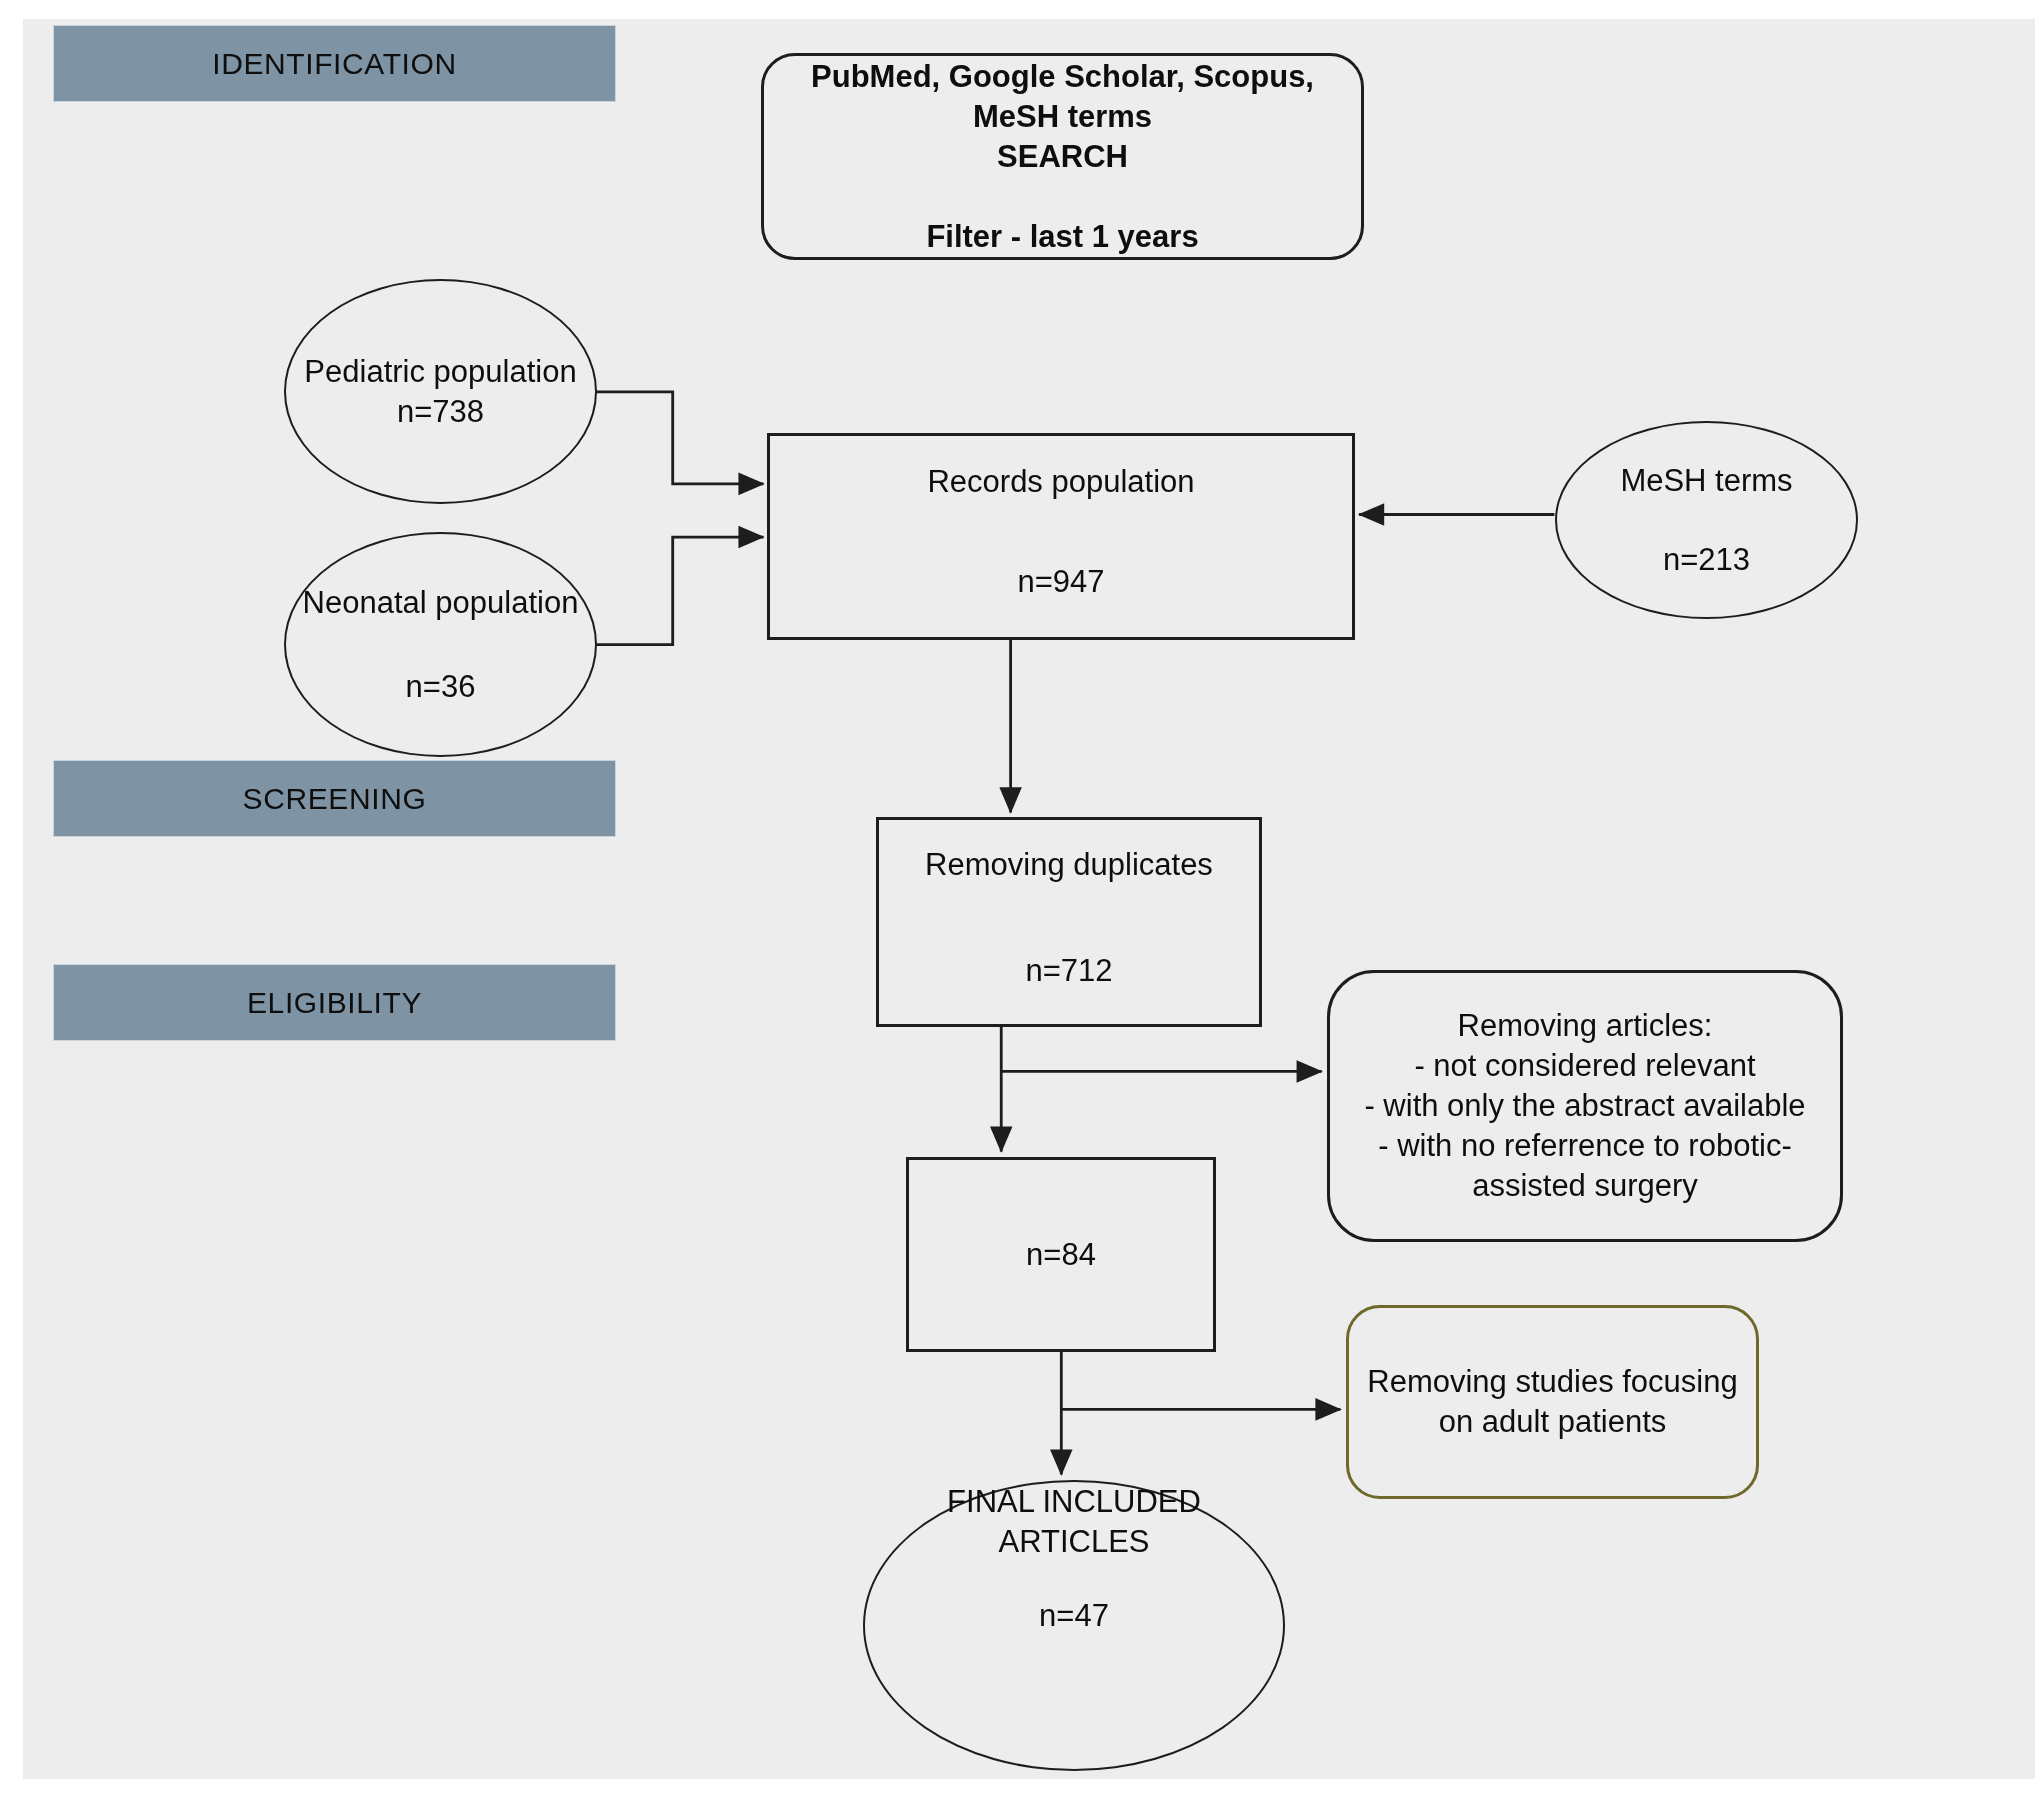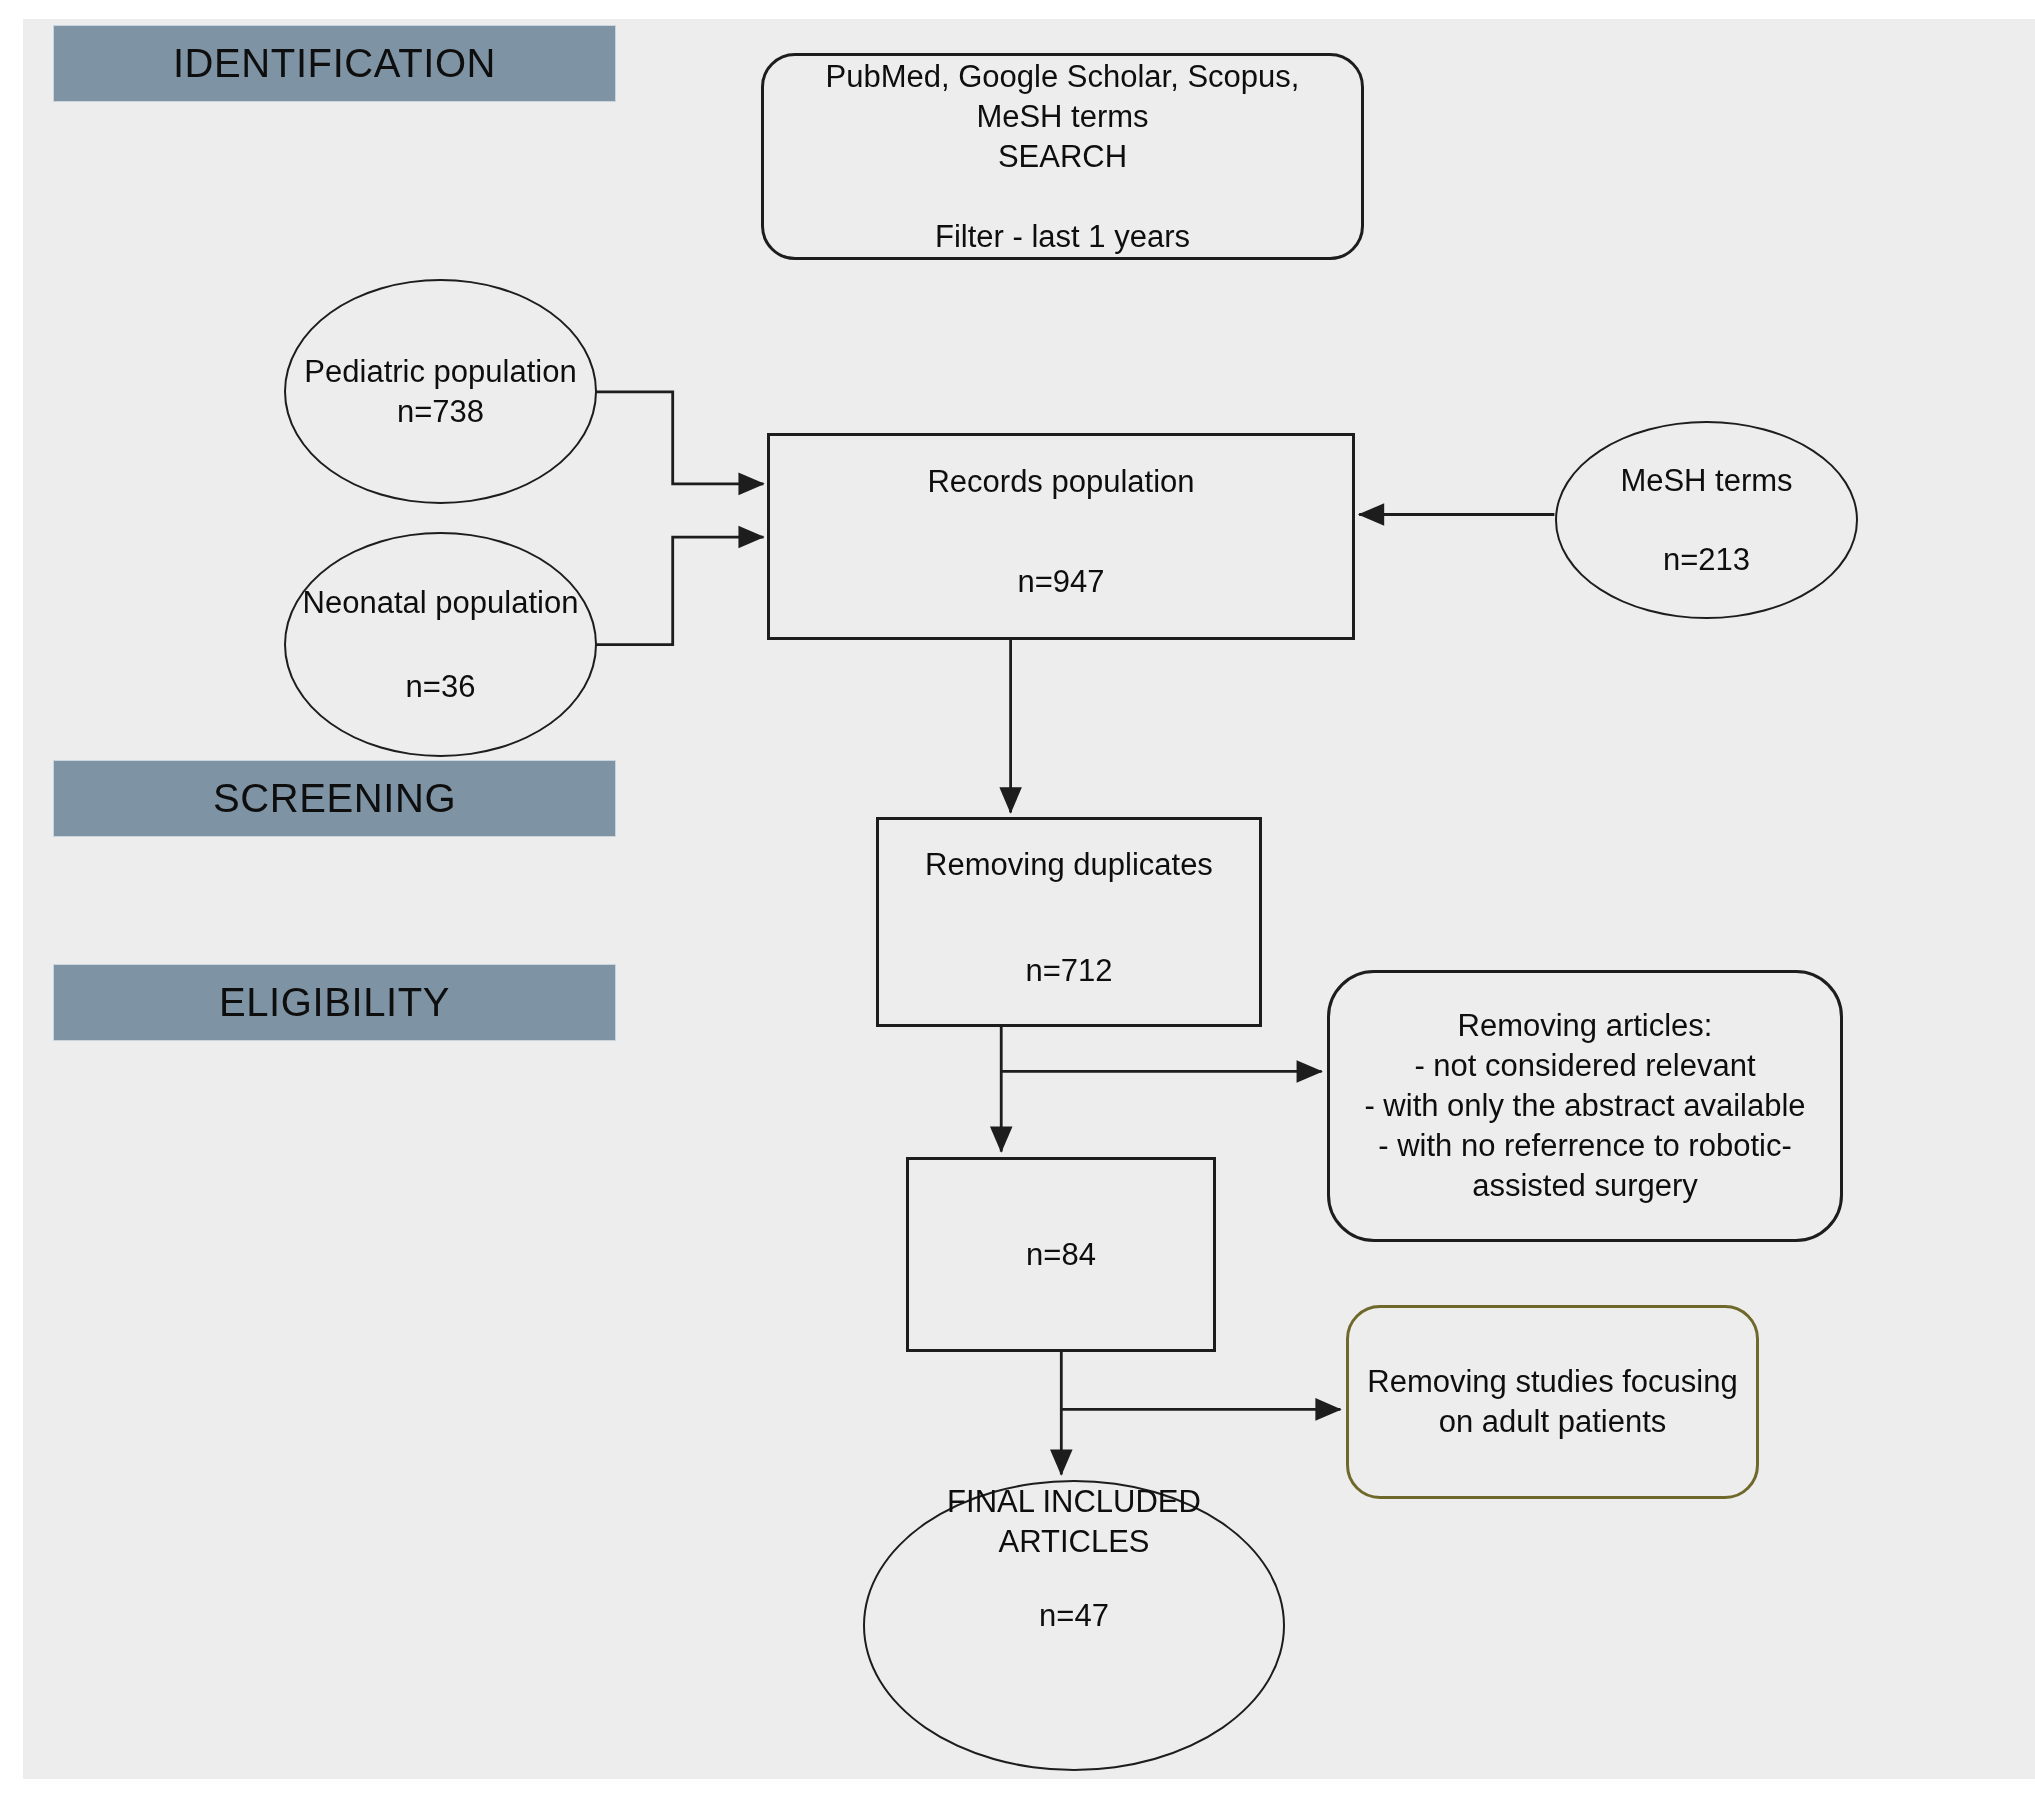--- a/index.html
+++ b/index.html
@@ -4,34 +4,34 @@
 <style>
   html,body{margin:0;padding:0;background:#ffffff;}
   body{width:2035px;height:1800px;position:relative;overflow:hidden;
        font-family:"Liberation Sans","DejaVu Sans",sans-serif;color:#111111;}
   #canvas{position:absolute;left:0;top:0;width:2035px;height:1800px;}
   .panel{position:absolute;left:22.5px;top:19px;right:0;bottom:20.7px;background:#ededed;}
   svg.connectors{position:absolute;left:0;top:0;width:2035px;height:1800px;pointer-events:none;}
 
   .stage-bar{position:absolute;left:53px;width:563px;height:77px;background:#7e93a4;
              border:1.9px solid #c9d4dc;box-sizing:border-box;display:flex;align-items:center;
-             justify-content:center;font-size:40px;letter-spacing:0.6px;color:#0e0e0e;}
+             justify-content:center;font-size:30px;letter-spacing:0.6px;color:#0e0e0e;}
   .bar-identification{top:25px;}
   .bar-screening{top:760px;}
   .bar-eligibility{top:964px;}
   .bar-included{top:1460px;}
 
   .node{position:absolute;box-sizing:border-box;background:transparent;color:#0e0e0e;
         display:flex;flex-direction:column;align-items:center;text-align:center;font-size:31px;}
   .rect{border:3.1px solid #1d1d1d;}
   .round{border:3.1px solid #1d1d1d;border-radius:38px;}
   .ellipse{border:2.5px solid #1d1d1d;border-radius:50%;}
   .tline{min-height:40px;line-height:40px;white-space:nowrap;}
 
-  .search-box{left:761px;top:53px;width:603px;height:207px;border-radius:34px;justify-content:center;}
+  .search-box{left:761px;top:53px;width:603px;height:207px;border-radius:34px;justify-content:center;font-weight:bold;}
   .records-box{left:767px;top:433px;width:588px;height:207px;justify-content:space-between;
                padding:26px 6.3px 35px 6.3px;}
   .pediatric-ellipse{left:284px;top:279px;width:313px;height:225px;justify-content:center;}
   .neonatal-ellipse{left:284px;top:532px;width:313px;height:225px;justify-content:center;gap:44px;}
   .mesh-ellipse{left:1555px;top:421px;width:303px;height:198px;justify-content:center;gap:39px;}
   .duplicates-box{left:876px;top:817px;width:386px;height:210px;justify-content:space-between;
                   padding:25px 6.3px 33px 6.3px;}
   .removing-articles-box{left:1327px;top:970px;width:516px;height:272px;border-radius:47px;justify-content:center;}
   .n84-box{left:906px;top:1157px;width:310px;height:195px;justify-content:center;}
   .olive-box{left:1346px;top:1305px;width:413px;height:194px;border-radius:34px;

